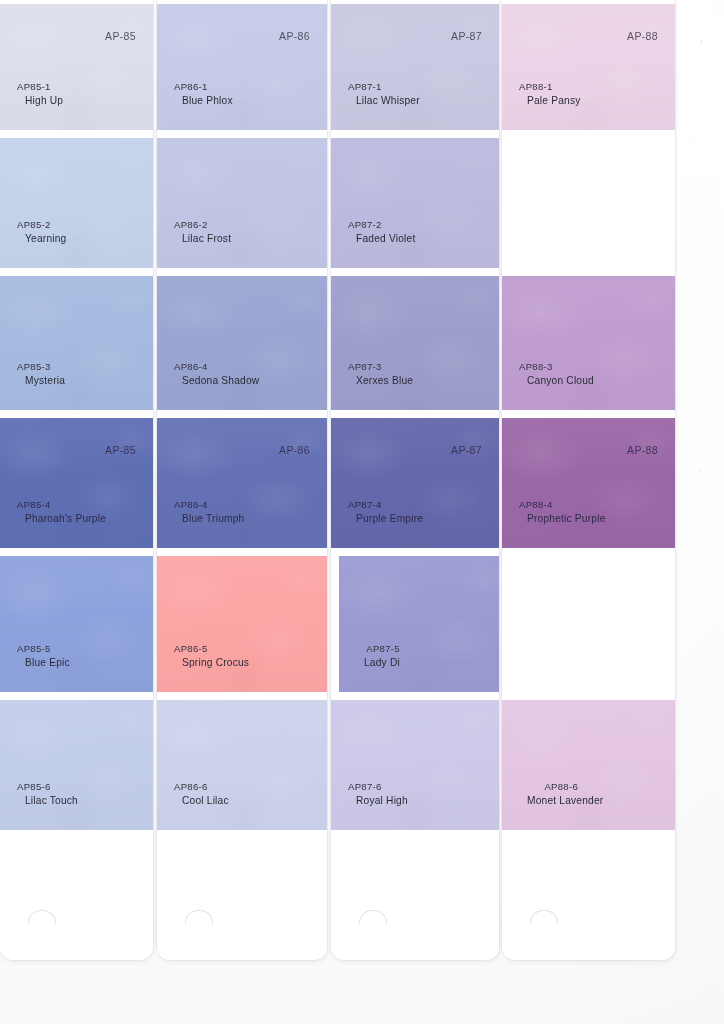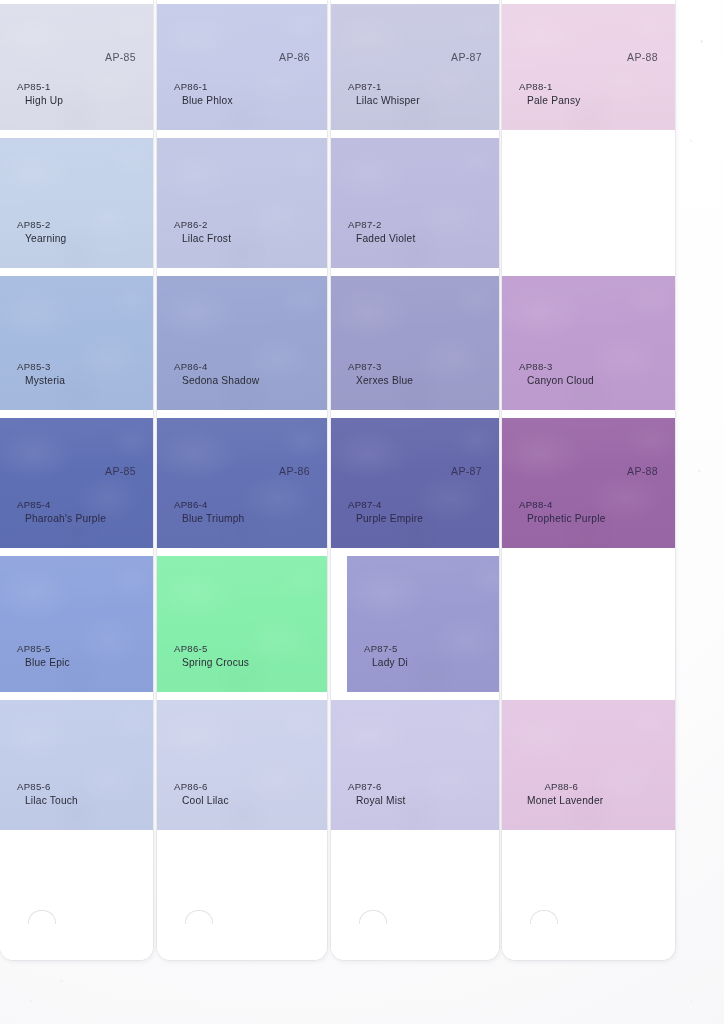--- a/index.html
+++ b/index.html
@@ -74,21 +74,20 @@
   .family-code {
     position: absolute;
     top: 26px;
     right: 17px;
     font-size: 10.5px;
     letter-spacing: 0.35px;
     color: #3b3b48;
     opacity: 0.85;
     z-index: 3;
     white-space: nowrap;
-    margin-top: 21px;
   }
 
   .chip-labels {
     position: absolute;
     left: 17px;
     bottom: 22px;
     z-index: 3;
     line-height: 1.33;
   }
   .chip-code {
@@ -241,21 +240,21 @@
         </div>
         <div class="chip dark" style="position: absolute; left: 0px; right: 0px; top: 418px; height: 130px; background: rgb(100, 114, 181);">
           <div class="mottle"></div>
           <div class="sheen"></div>
           <div class="family-code" style="color: rgb(47, 43, 72);">AP-86</div>
           <div class="chip-labels">
             <div class="chip-code" style="color: rgb(45, 41, 72);">AP86-4</div>
             <div class="chip-name" style="color: rgb(45, 41, 72);">Blue Triumph</div>
           </div>
         </div>
-        <div class="chip" style="position: absolute; left: 0px; right: 0px; top: 556px; height: 136px; background: #86efac;">
+        <div class="chip" style="position: absolute; left: 0px; right: 0px; top: 556px; height: 136px; background: #fca5a5;">
           <div class="mottle"></div>
           <div class="sheen"></div>
           <div class="chip-labels">
             <div class="chip-code">AP86-5</div>
             <div class="chip-name">Spring Crocus</div>
           </div>
         </div>
         <div class="chip" style="position: absolute; left: 0px; right: 0px; top: 700px; height: 130px; background: rgb(205, 210, 236);">
           <div class="mottle"></div>
           <div class="sheen"></div>
@@ -295,34 +294,34 @@
         </div>
         <div class="chip dark" style="position: absolute; left: 0px; right: 0px; top: 418px; height: 130px; background: rgb(101, 104, 171);">
           <div class="mottle"></div>
           <div class="sheen"></div>
           <div class="family-code" style="color: rgb(47, 43, 72);">AP-87</div>
           <div class="chip-labels">
             <div class="chip-code" style="color: rgb(45, 41, 72);">AP87-4</div>
             <div class="chip-name" style="color: rgb(45, 41, 72);">Purple Empire</div>
           </div>
         </div>
-        <div class="chip" style="position: absolute; left: 16px; right: 0px; top: 556px; height: 136px; background: rgb(155, 155, 210);">
+        <div class="chip" style="position: absolute; left: 8px; right: 0px; top: 556px; height: 136px; background: rgb(155, 155, 210); text-align: right;">
           <div class="mottle"></div>
           <div class="sheen"></div>
           <div class="chip-labels">
             <div class="chip-code">AP87-5</div>
             <div class="chip-name">Lady Di</div>
           </div>
         </div>
         <div class="chip" style="position: absolute; left: 0px; right: 0px; top: 700px; height: 130px; background: rgb(204, 201, 233);">
           <div class="mottle"></div>
           <div class="sheen"></div>
           <div class="chip-labels">
             <div class="chip-code">AP87-6</div>
-            <div class="chip-name">Royal Mist</div>
+            <div class="chip-name">Royal High</div>
           </div>
         </div>
       </div>
       <div class="card" style="left: 502px; width: 173px; height: 960px;">
         <div class="card-foot" style="top: 832px; height: 128px;"></div>
         <div class="punch"></div>
         <div class="chip" style="position: absolute; left: 0px; right: 0px; top: 4px; height: 126px; background: rgb(236, 211, 231);">
           <div class="mottle"></div>
           <div class="sheen"></div>
           <div class="family-code">AP-88</div>

